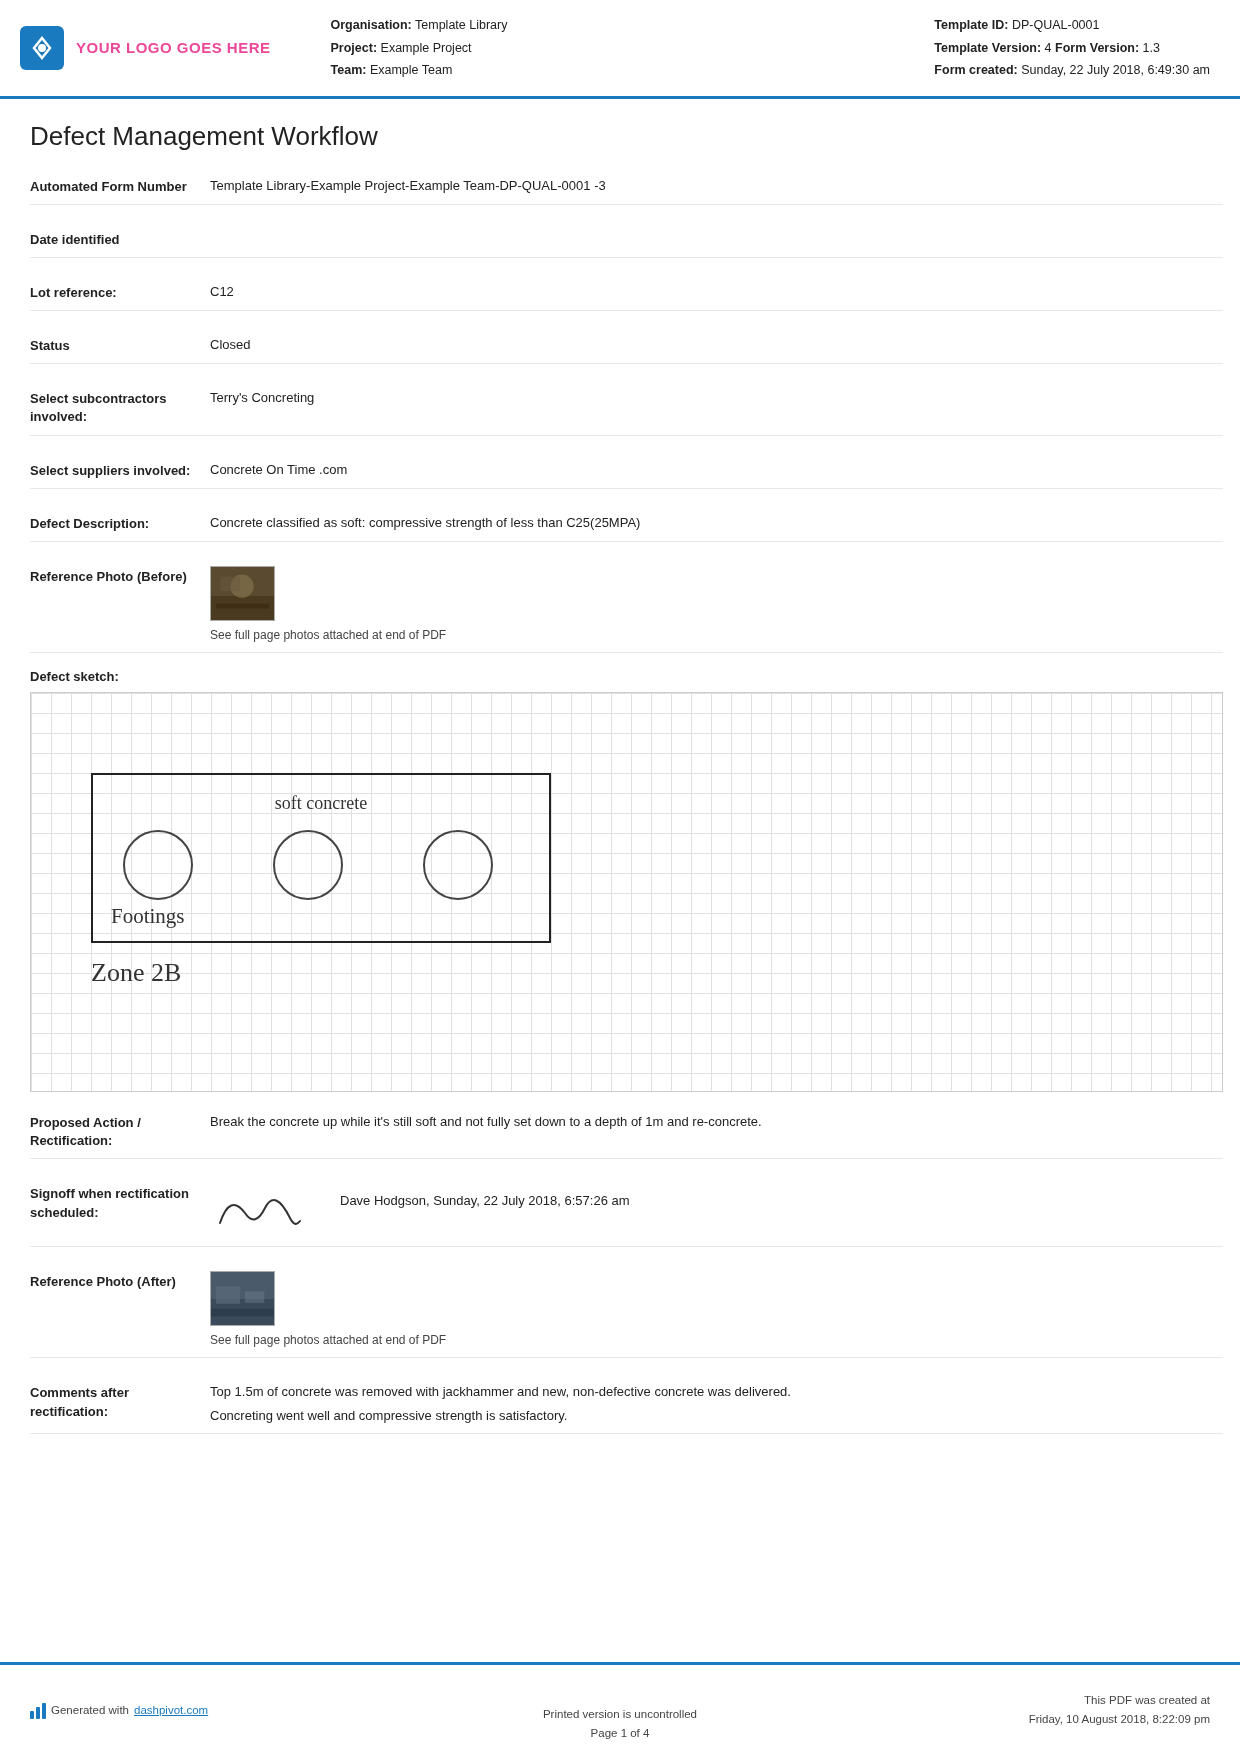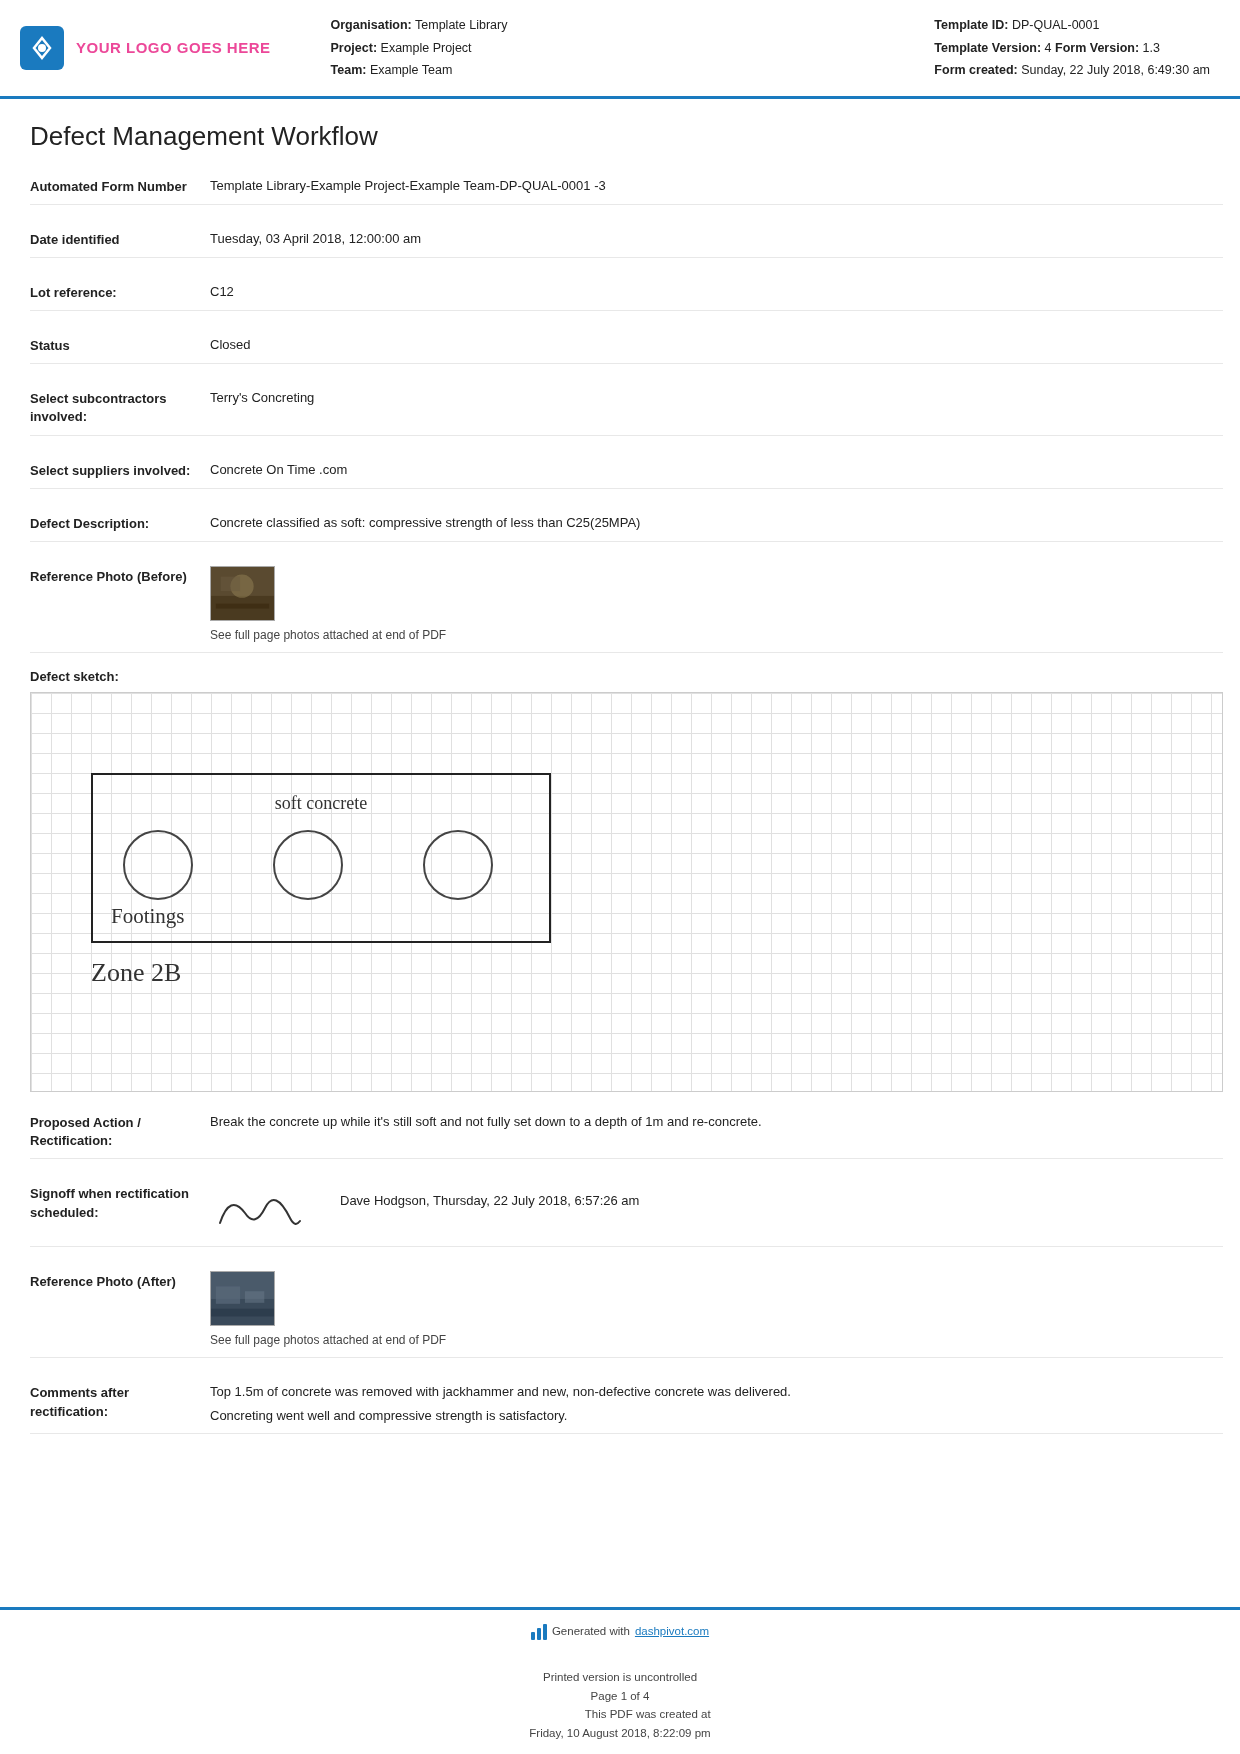--- a/index.html
+++ b/index.html
@@ -194,21 +194,20 @@
       bottom: 0;
       left: 0;
       right: 0;
       border-top: 3px solid #1a7abf;
       display: flex;
       align-items: center;
       padding: 12px 30px;
       font-size: 11.5px;
       color: #444;
       gap: 0;
-      flex-direction: column;
     }
     .footer-left {
       flex: 1;
       display: flex;
       align-items: center;
       gap: 8px;
     }
     .footer-center {
       flex: 1;
       text-align: center;
@@ -287,21 +286,20 @@
 
     <h1 class="page-title">Defect Management Workflow</h1>
 
     <div class="field-row">
       <div class="field-label">Automated Form Number</div>
       <div class="field-value">Template Library-Example Project-Example Team-DP-QUAL-0001   -3</div>
     </div>
 
     <div class="field-row">
       <div class="field-label">Date identified</div>
-      <div class="field-value">Tuesday, 03 April 2018, 12:00:00 am</div>
     </div>
 
     <div class="field-row">
       <div class="field-label">Lot reference:</div>
       <div class="field-value">C12</div>
     </div>
 
     <div class="field-row">
       <div class="field-label">Status</div>
       <div class="field-value">Closed</div>
@@ -362,21 +360,21 @@
 
     <div class="field-row" style="align-items:flex-start;">
       <div class="field-label">Signoff when rectification scheduled:</div>
       <div class="field-value">
         <div class="signature-block">
           <div class="signature-img">
             <svg width="100" height="55" viewBox="0 0 100 55">
               <path d="M10 40 Q20 10 35 30 Q45 45 55 25 Q65 5 80 35 Q85 45 90 38" fill="none" stroke="#333" stroke-width="2" stroke-linecap="round"></path>
             </svg>
           </div>
-          <span style="padding-top:8px;">Dave Hodgson, Thursday, 22 July 2018, 6:57:26 am</span>
+          <span style="padding-top:8px;">Dave Hodgson, Sunday, 22 July 2018, 6:57:26 am</span>
         </div>
       </div>
     </div>
 
     <div class="field-row" style="align-items:flex-start;">
       <div class="field-label">Reference Photo (After)</div>
       <div class="field-value">
         <div class="photo-thumb photo-thumb-construction">
           <svg width="65" height="55" viewBox="0 0 65 55">
             <rect width="65" height="55" fill="#4a5a6a"></rect>

